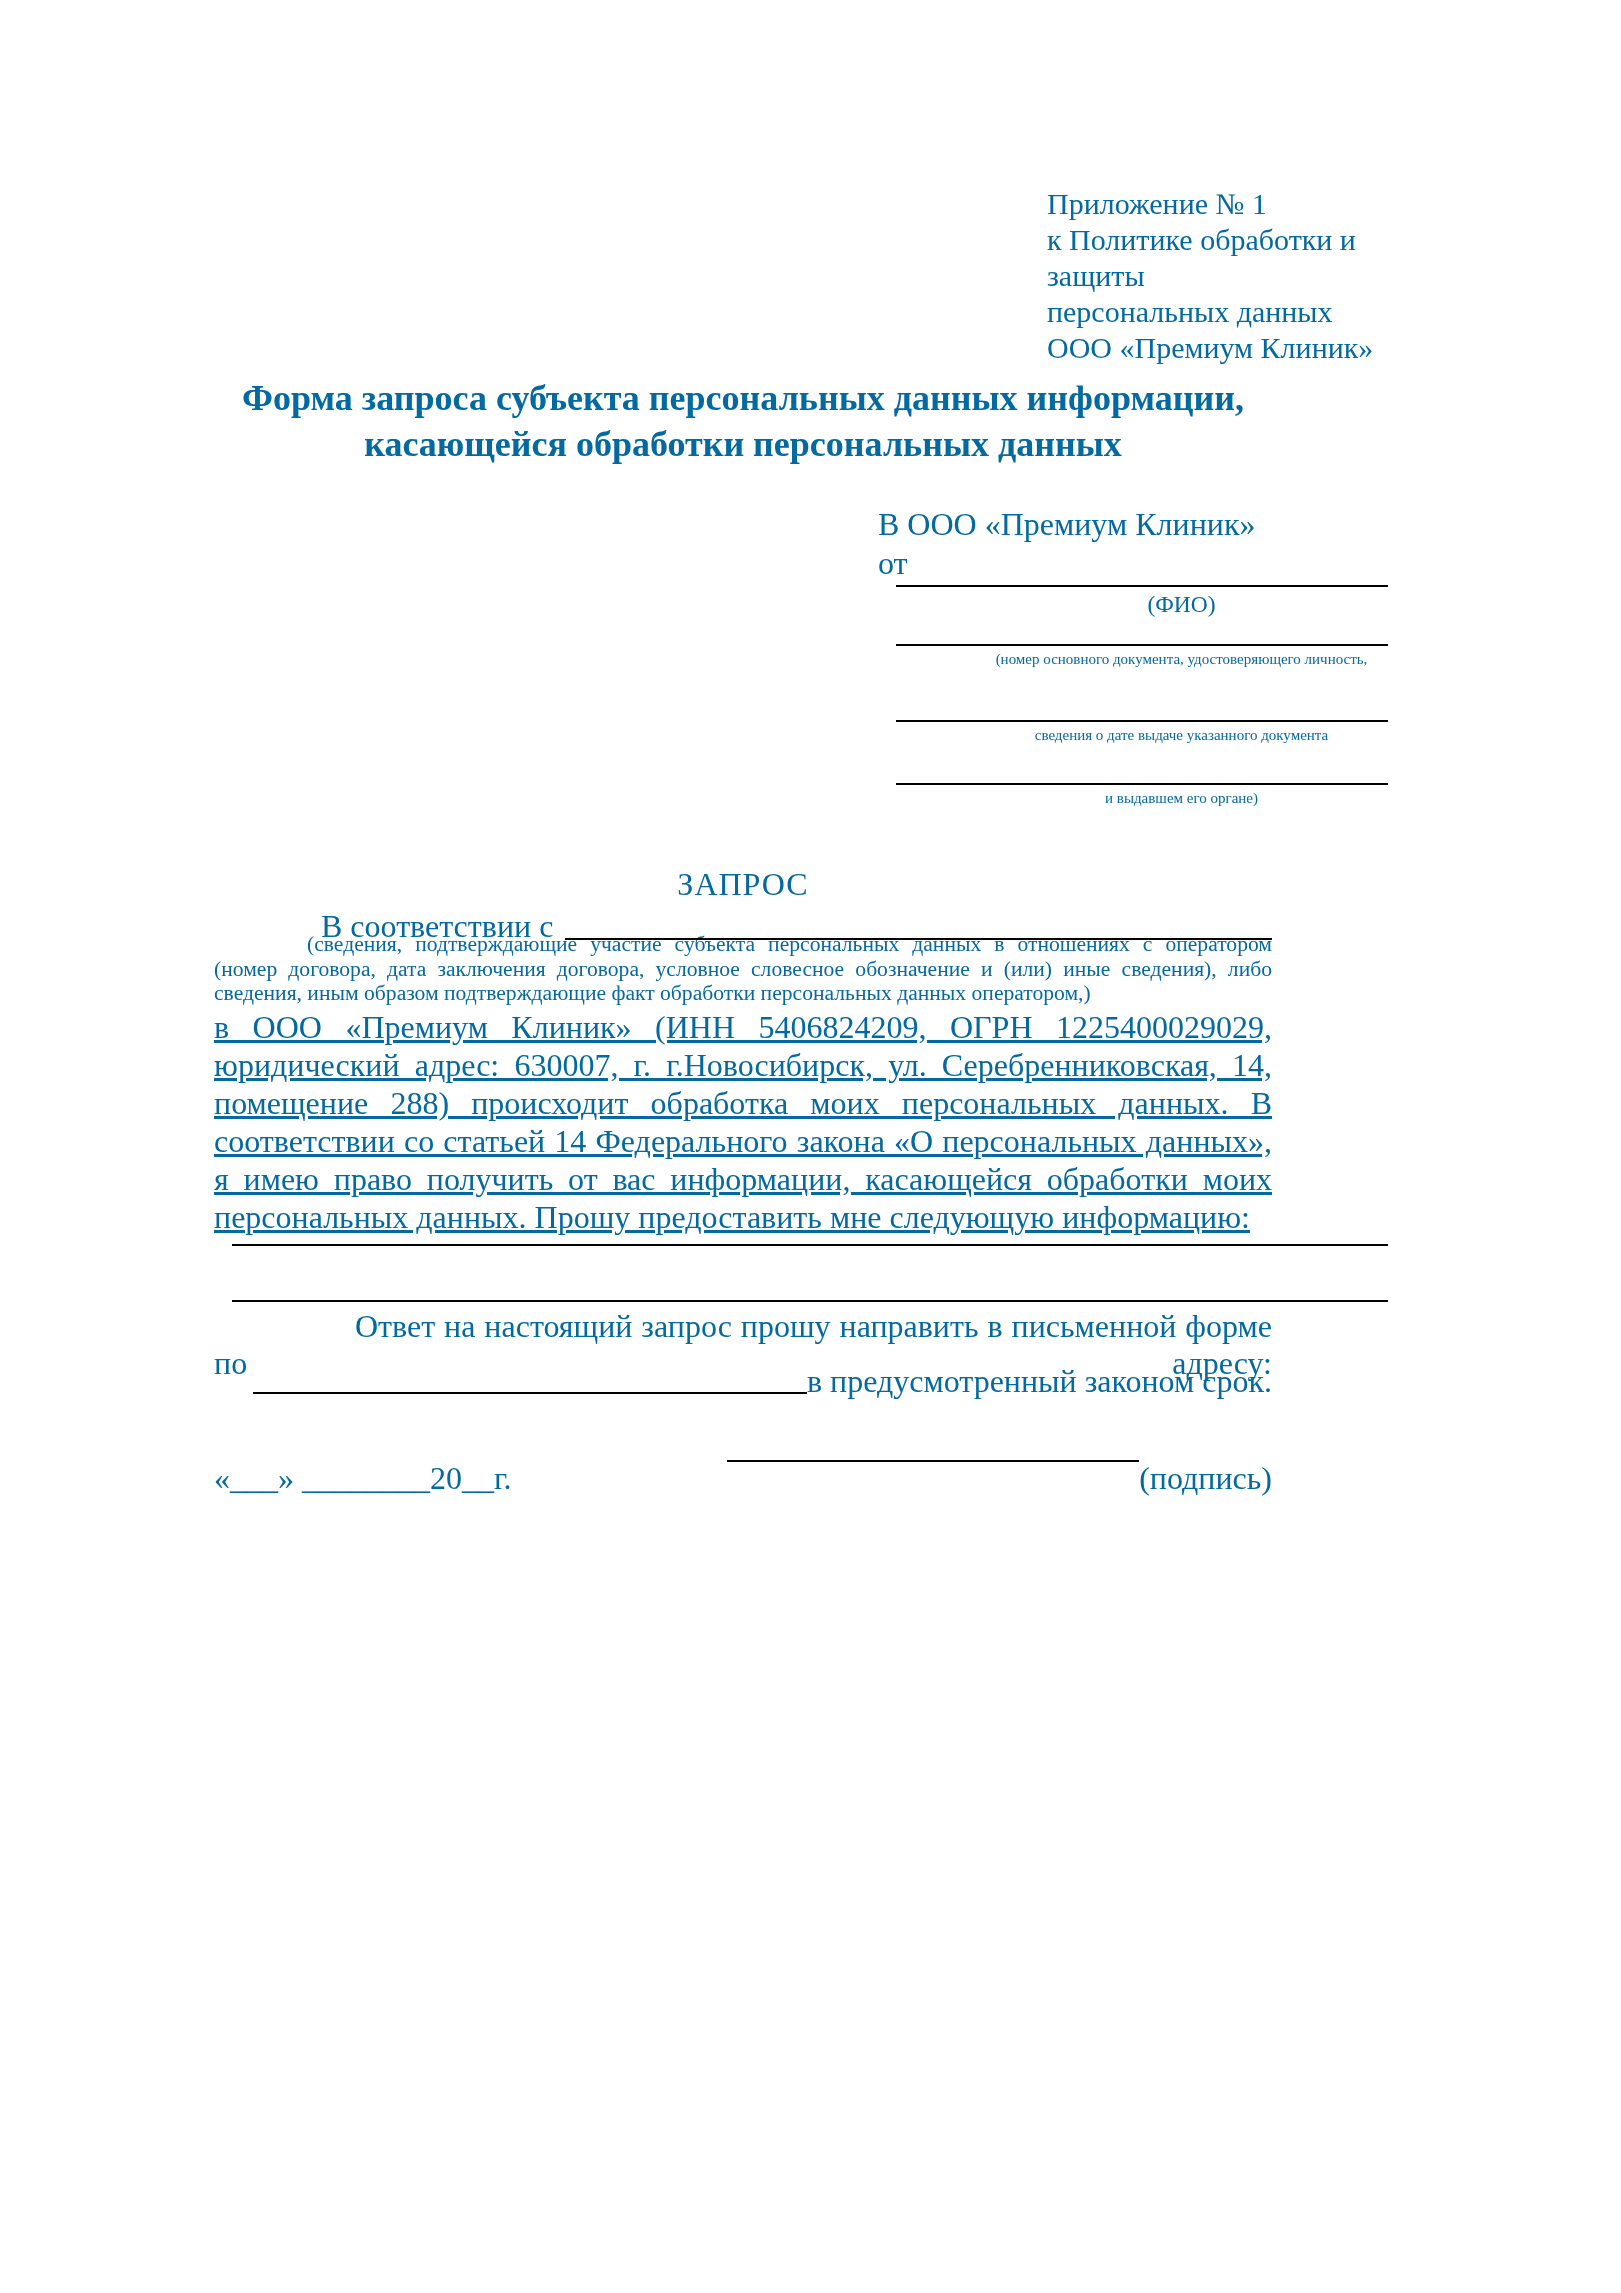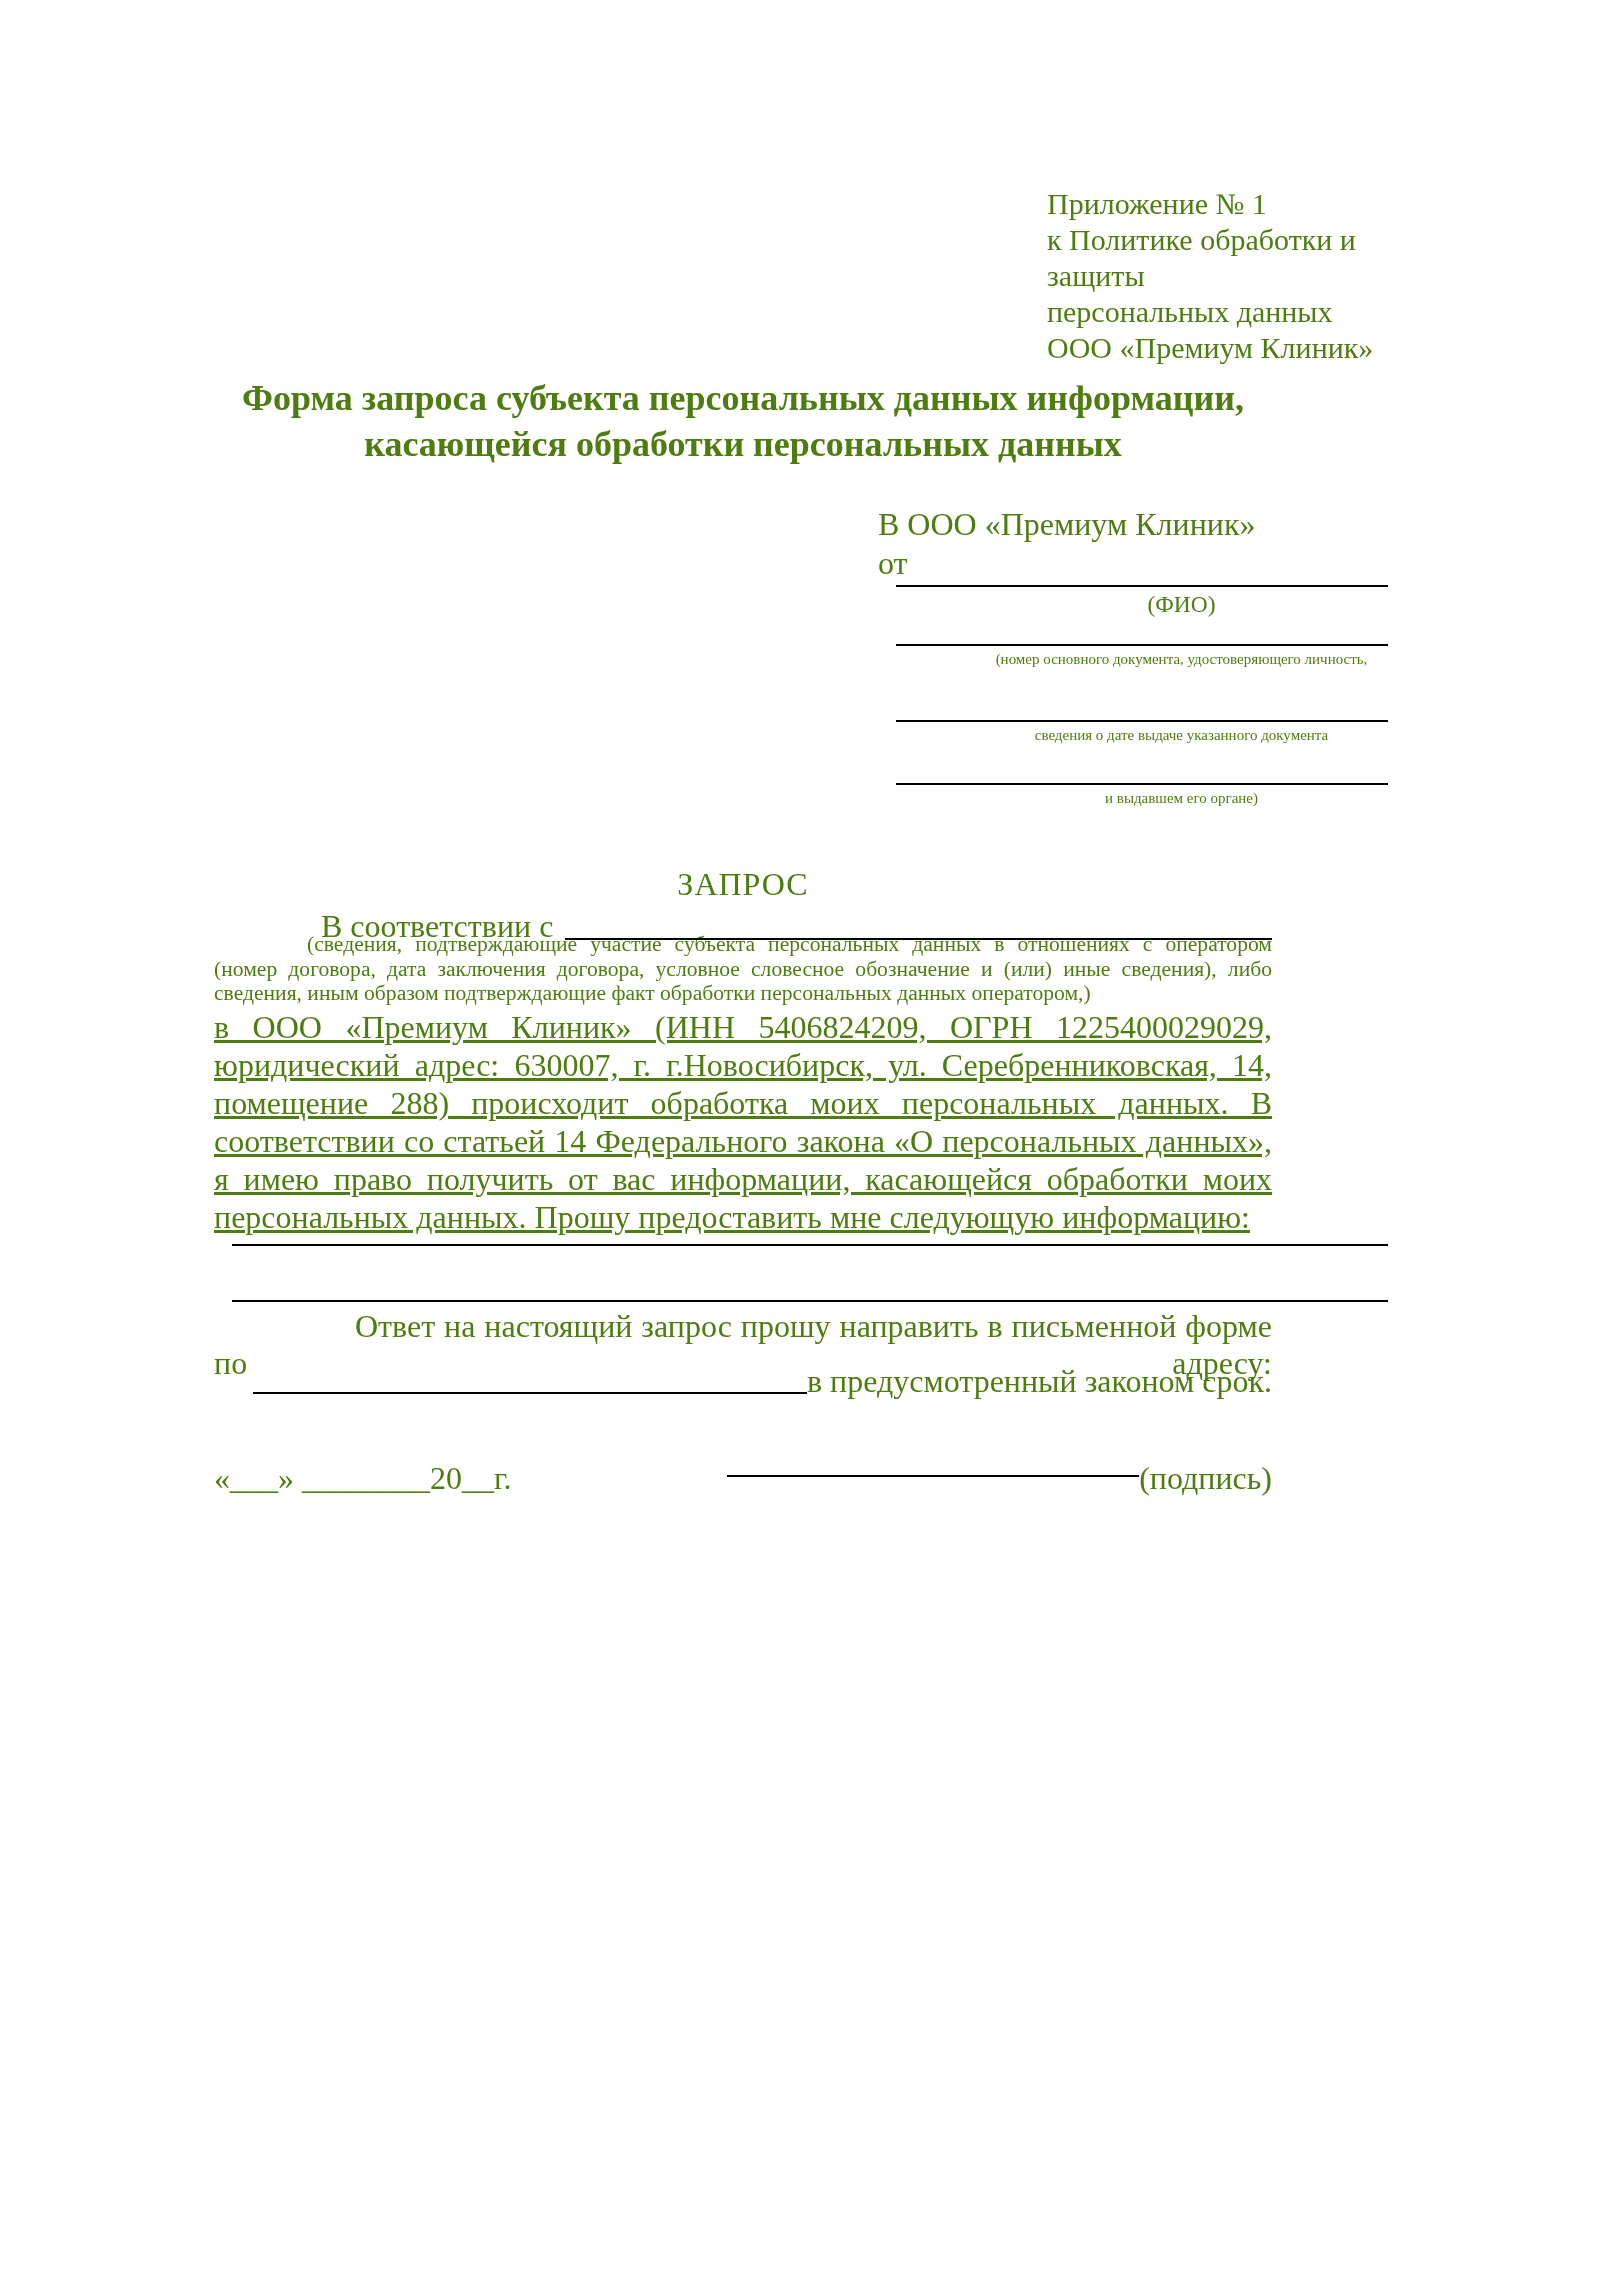--- a/index.html
+++ b/index.html
@@ -1,21 +1,21 @@
 <!DOCTYPE html>
 <html><head>
 <meta charset="utf-8">
 <style>
   html, body { margin: 0; padding: 0; background: #ffffff; }
   .page {
     position: relative;
     width: 1388px;
     height: 2294px;
     background: #ffffff;
-    color: #4d7c0f;
+    color: #0369a1;
     font-family: "Liberation Serif", "DejaVu Serif", serif;
     overflow: hidden;
   }
   .abs { position: absolute; }
 
   .header-block { left: 1047px; top: 186px; font-size: 30px; line-height: 36px; }
 
   .doc-title { left: 214px; right: 116px; top: 375px; text-align: center;
                font-weight: bold; font-size: 36px; line-height: 46px; }
 
@@ -47,21 +47,21 @@
 
   .reply-sentence { left: 214px; right: 116px; top: 1308px; font-size: 32px;
                     text-indent: 141px; text-align: justify; text-align-last: justify; }
 
   .reply-row { left: 214px; right: 116px; top: 1351px; display: flex;
                align-items: flex-end; font-size: 32px; }
   .reply-row .fill-line { margin-left: 39px; margin-bottom: 5.9px; }
   .reply-row .suffix { white-space: nowrap; margin-top: 12px; }
 
   .footer-row { left: 214px; right: 116px; top: 1460px; display: flex;
-                align-items: center; font-size: 32px; }
+                align-items: flex-start; font-size: 32px; }
   .footer-row .spacer { flex: 1 1 auto; }
   .sig-line { width: 412px; border-bottom: 2.9px solid #000; margin-bottom: 5.9px; }
   .nowrap { white-space: nowrap; }
 </style>
 </head>
 <body>
 
 <div class="page">
 
   <div class="abs header-block">

